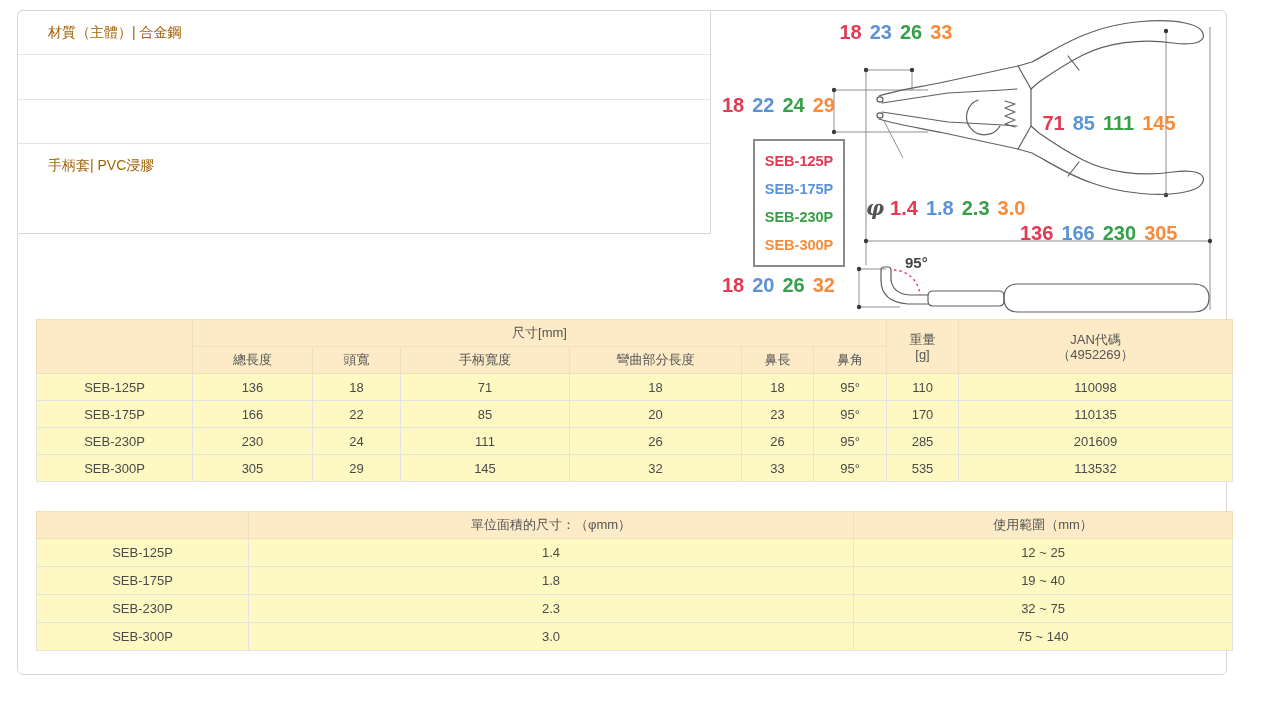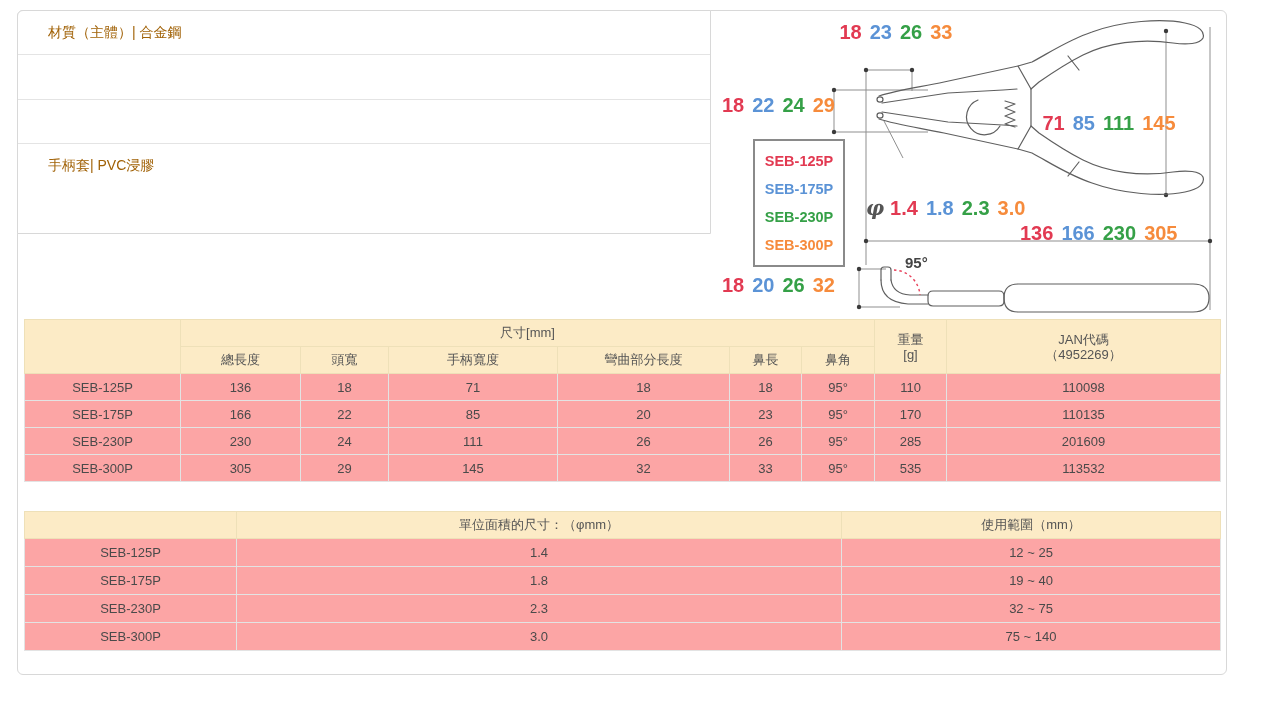--- a/index.html
+++ b/index.html
@@ -17,21 +17,21 @@
   .diagram{position:absolute;left:698px;top:0;width:513px;height:310px;}
   .diagram svg{position:absolute;left:0;top:0;}
   .dimlabel{position:absolute;font-size:20px;font-weight:600;text-align:center;white-space:nowrap;line-height:16px;}
   .dimlabel span.seq{margin:0 4px;}
   .phi-sym{font-style:italic;color:#555;font-weight:600;margin-right:2px;font-family:"DejaVu Serif",serif;}
   .angle-label{position:absolute;font-size:15px;font-weight:600;color:#444;}
   .legend{position:absolute;left:37px;top:128px;width:88px;height:124px;border:2px solid #8a8a8a;
           background:#fff;display:flex;flex-direction:column;justify-content:space-evenly;align-items:center;}
   .legend div{font-size:14.5px;font-weight:700;}
   
-  table{position:absolute;left:6px;border-collapse:collapse;table-layout:fixed;background:#fca5a5;padding-left:28px;}
+  table{position:absolute;left:18px;border-collapse:collapse;table-layout:fixed;background:#fef9c3;padding-left:28px;}
   .t1{top:308px;width:1196px;}
   .t2{top:500px;width:1196px;}
   th,td{border:1px solid #e3e3e3;text-align:center;font-weight:400;
         font-size:13px;color:#4a4a4a;padding:0;height:27px;box-sizing:border-box;}
   thead th{background:#fcebc6;border-color:#eee0b8;color:#555;}
   thead{border-bottom:1px solid #e0d4ac;}
   .two-line{line-height:15px;}
   td{height:27px;}
   .t2 td{height:28px;}
 </style>

